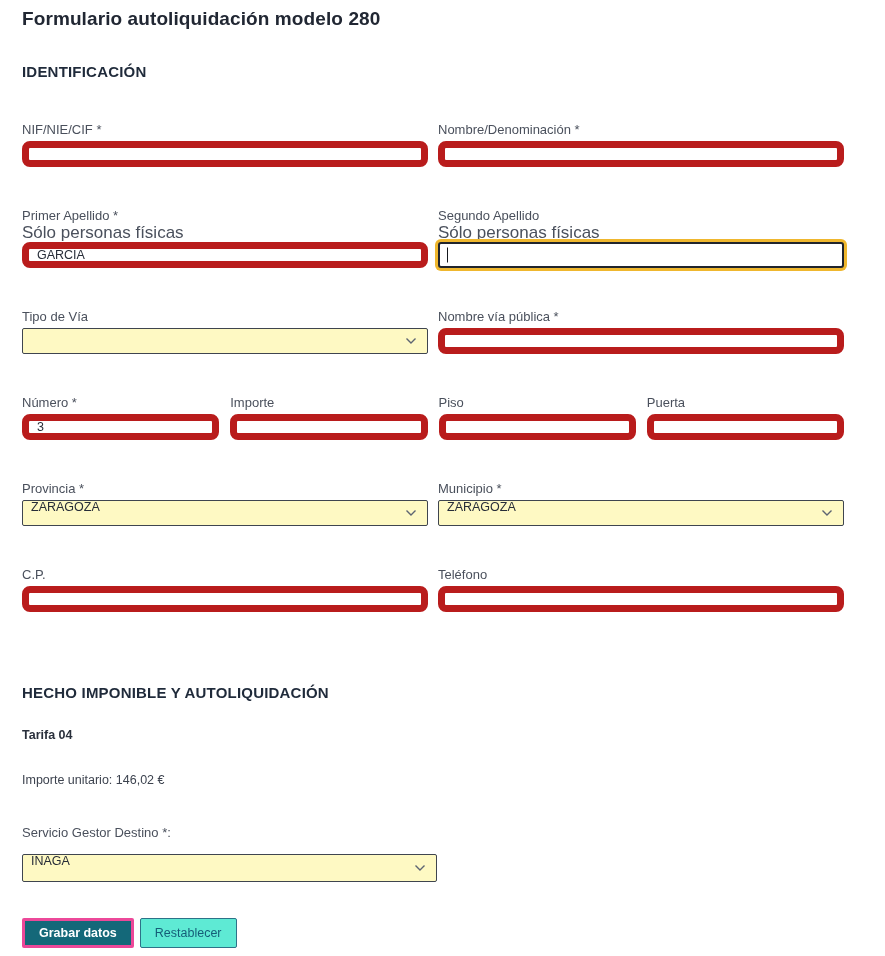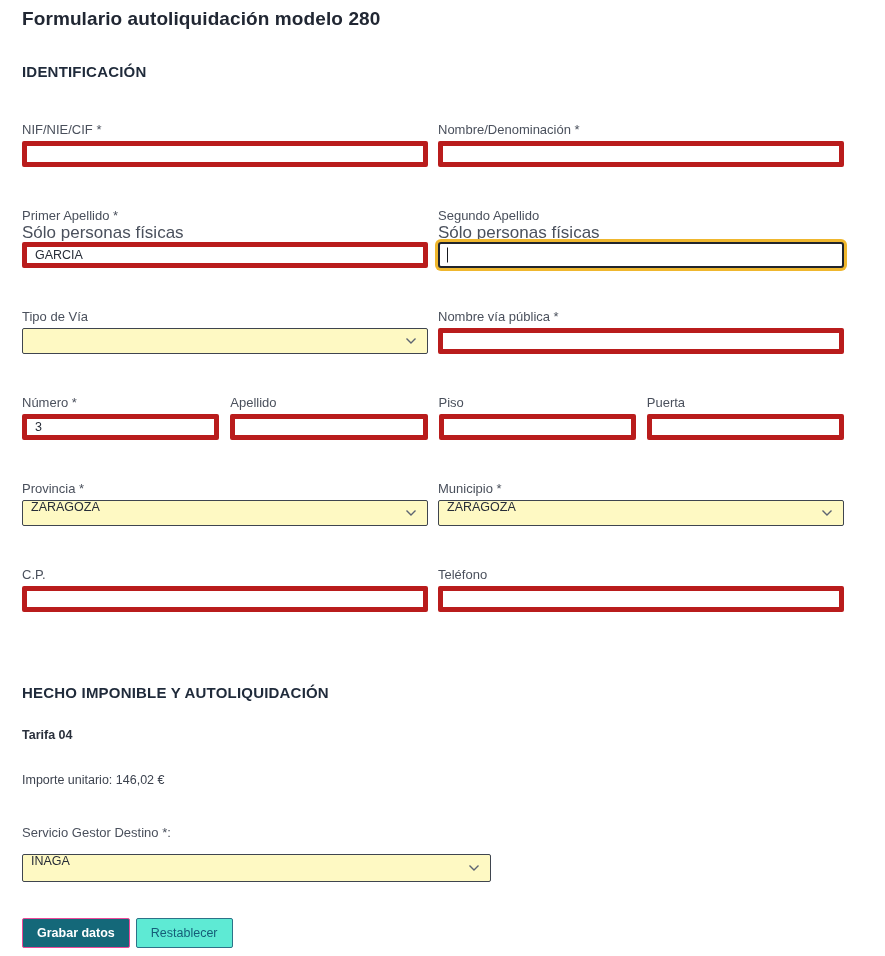--- a/index.html
+++ b/index.html
@@ -31,21 +31,21 @@
   .field { display: flex; flex-direction: column; align-items: stretch; }
   .field-label {
     font-size: 13px; color: #4a505c; line-height: 15px; margin-bottom: 4px;
   }
   .field-hint {
     font-size: 17px; color: #4a505c; line-height: 13px; margin-bottom: 3px;
     margin-top: -1px;
   }
   .text-input {
     height: 26px; width: 100%;
-    border: 5px solid #b91c1c; border-radius: 2px;
+    border: 7px solid #b91c1c; border-radius: 8px;
     padding: 0 8px; font-size: 12.5px; color: #272d38;
     font-family: "Liberation Sans", sans-serif;
     background: #fff; outline: none;
   }
   .focus-wrap { position: relative; }
   .text-input.focused {
     border: 2px solid #20242c;
     box-shadow: 0 0 0 3px #efb72e;
     border-radius: 3px;
   }
@@ -60,31 +60,31 @@
     display: flex; padding: 0 28px 0 8px;
     cursor: default;
   }
   .select-value { font-size: 12.5px; color: #272d38; line-height: 1; }
   .chevron { position: absolute; right: 10px; top: 50%; transform: translateY(-50%); display: flex; }
 
   .tarifa-line { margin-top: 27px; font-size: 12.5px; font-weight: 700; color: #2a303c; }
   .importe-line { margin-top: 31px; font-size: 12.5px; color: #3d434f; }
   .importe-line .importe-value { color: #3d434f; }
   .servicio-label { margin-top: 38px; font-size: 13px; color: #4a505c; }
-  .servicio-select { margin-top: 14px; width: 469px; height: 28px; }
+  .servicio-select { margin-top: 14px; width: 415px; height: 28px; }
 
   .actions { margin-top: 36px; display: flex; column-gap: 6px; }
   .btn {
     height: 30px; border-radius: 2px; font-size: 12.5px;
     font-family: "Liberation Sans", sans-serif;
     display: inline-flex; align-items: center; justify-content: center;
     padding: 0 14px; cursor: pointer;
   }
   .btn-primary {
-    background: #146879; color: #ffffff; border: 1px solid #ec4899;
+    background: #146879; color: #ffffff; border: 3px solid #ec4899;
     font-weight: 700;
   }
   .btn-secondary {
     background: #5eead4; color: #155d78; border: 1px solid #2d7288;
   }
 </style>
 </head>
 <body>
 
 <div class="page">
@@ -137,21 +137,21 @@
       <input class="text-input" type="text" value="" style="">
     </div>
   </div>
 
   <div class="form-row four">
     <div class="field">
       <span class="field-label">Número *</span>
       <input class="text-input" type="text" value="3" style="">
     </div>
     <div class="field">
-      <span class="field-label">Apellido</span>
+      <span class="field-label">Importe</span>
       <input class="text-input" type="text" value="" style="">
     </div>
     <div class="field">
       <span class="field-label">Piso</span>
       <input class="text-input" type="text" value="" style="">
     </div>
     <div class="field">
       <span class="field-label">Puerta</span>
       <input class="text-input" type="text" value="" style="">
     </div>

